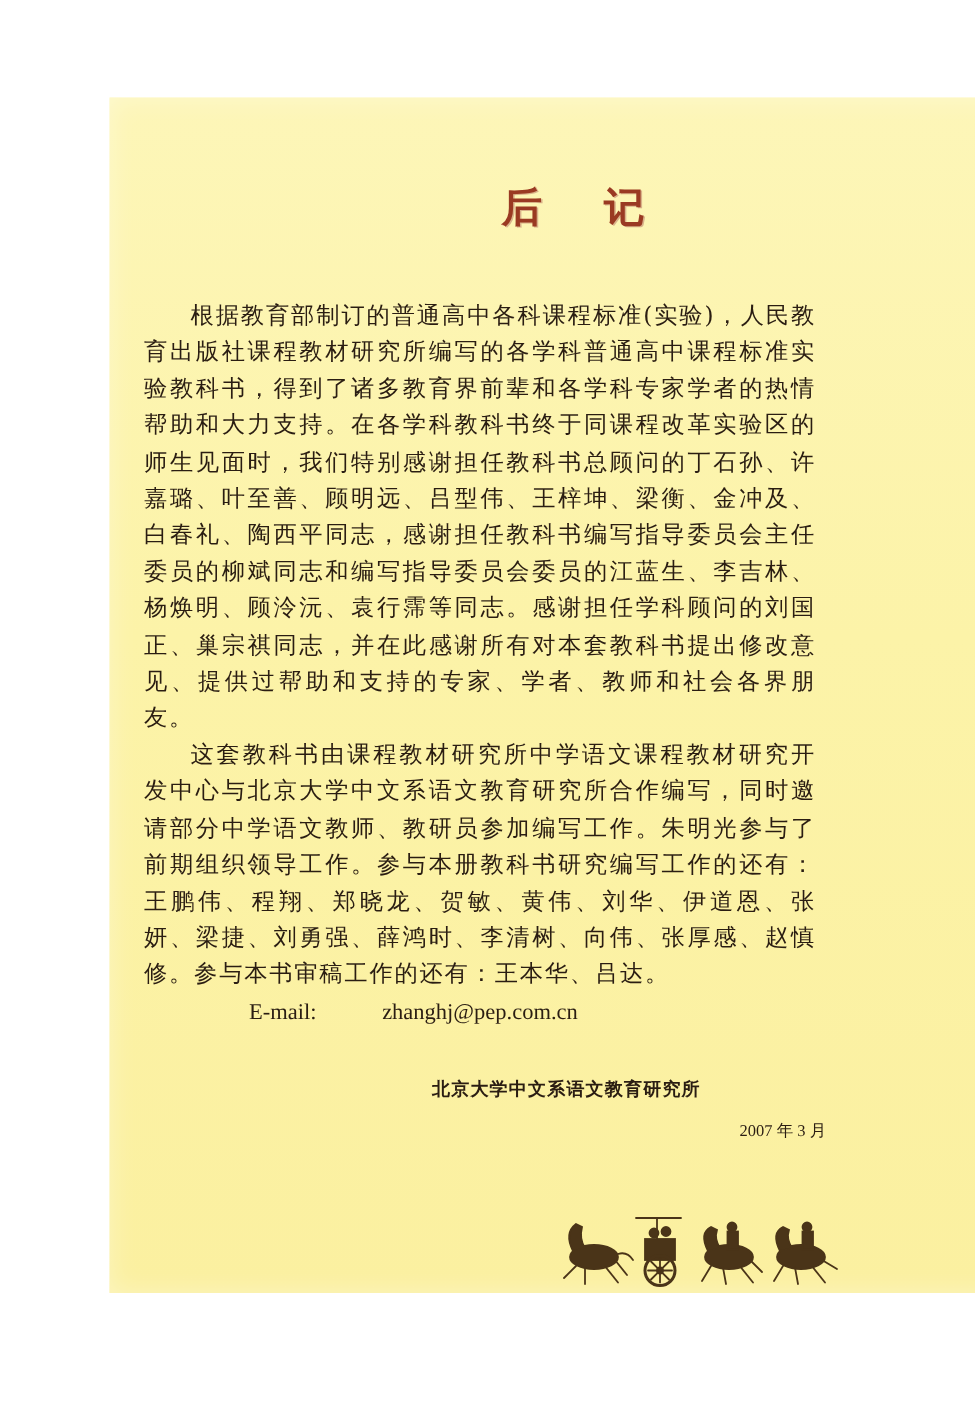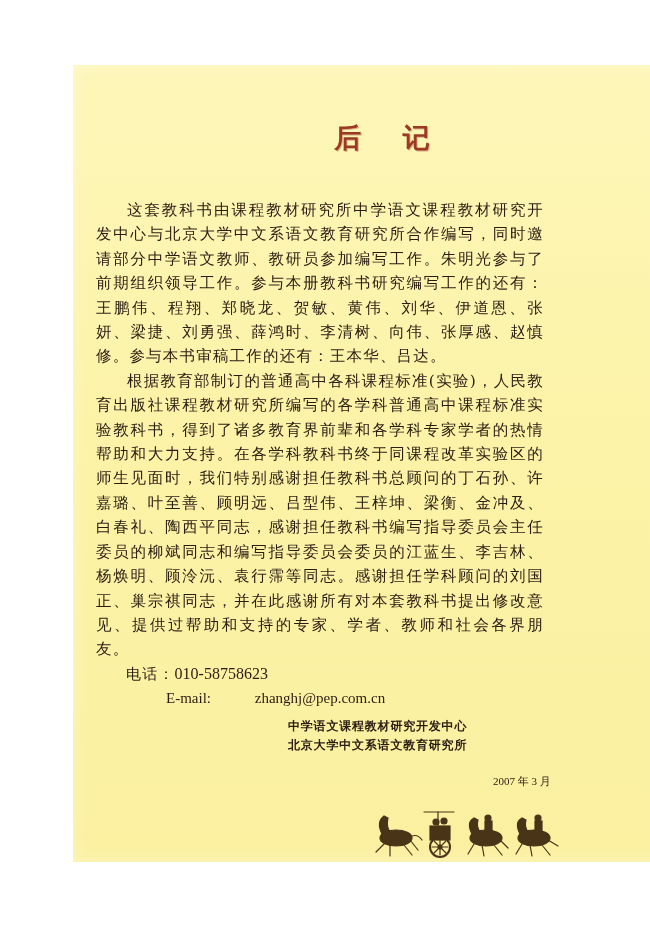--- a/index.html
+++ b/index.html
@@ -26,46 +26,42 @@
   }
   .body p { margin: 0; text-indent: 2em; }
   .contact { padding-left: 2em; font-size: 15px; }
   .contact .email { font-family: "Liberation Serif", serif; letter-spacing: 0; margin-left: 40px; }
   .phone-val { font-family: "Liberation Serif", serif; letter-spacing: 0; font-size: 16px; }
   .sign {
     position: absolute; left: 215px; top: 652px; font-size: 12px; line-height: 18.5px;
     color: #2a1d12; letter-spacing: 0.8px; font-weight: bold;
   }
   .date {
-    position: absolute; left: 420px; top: 709px; font-size: 11px; color: #2a1d12;
+    position: absolute; left: 420px; top: 681px; font-size: 11px; color: #2a1d12;
     font-family: "Liberation Serif", serif;
   }
   .chariot {
     position: absolute; left: 295px; top: 735px; width: 195px; height: 60px;
   }
 </style>
 </head>
 <body>
 
 <div class="page">
   <div class="title">后 记</div>
 
   <div class="body">
+    <p>根据教育部制订的普通高中各科课程标准(实验)，人民教育出版社课程教材研究所编写的各学科普通高中课程标准实验教科书，得到了诸多教育界前辈和各学科专家学者的热情帮助和大力支持。在各学科教科书终于同课程改革实验区的师生见面时，我们特别感谢担任教科书总顾问的丁石孙、许嘉璐、叶至善、顾明远、吕型伟、王梓坤、梁衡、金冲及、白春礼、陶西平同志，感谢担任教科书编写指导委员会主任委员的柳斌同志和编写指导委员会委员的江蓝生、李吉林、杨焕明、顾泠沅、袁行霈等同志。感谢担任学科顾问的刘国正、巢宗祺同志，并在此感谢所有对本套教科书提出修改意见、提供过帮助和支持的专家、学者、教师和社会各界朋友。</p>
     <p>这套教科书由课程教材研究所中学语文课程教材研究开发中心与北京大学中文系语文教育研究所合作编写，同时邀请部分中学语文教师、教研员参加编写工作。朱明光参与了前期组织领导工作。参与本册教科书研究编写工作的还有：王鹏伟、程翔、郑晓龙、贺敏、黄伟、刘华、伊道恩、张妍、梁捷、刘勇强、薛鸿时、李清树、向伟、张厚感、赵慎修。参与本书审稿工作的还有：王本华、吕达。</p>
-    <p>根据教育部制订的普通高中各科课程标准(实验)，人民教育出版社课程教材研究所编写的各学科普通高中课程标准实验教科书，得到了诸多教育界前辈和各学科专家学者的热情帮助和大力支持。在各学科教科书终于同课程改革实验区的师生见面时，我们特别感谢担任教科书总顾问的丁石孙、许嘉璐、叶至善、顾明远、吕型伟、王梓坤、梁衡、金冲及、白春礼、陶西平同志，感谢担任教科书编写指导委员会主任委员的柳斌同志和编写指导委员会委员的江蓝生、李吉林、杨焕明、顾泠沅、袁行霈等同志。感谢担任学科顾问的刘国正、巢宗祺同志，并在此感谢所有对本套教科书提出修改意见、提供过帮助和支持的专家、学者、教师和社会各界朋友。</p>
-    <div class="contact">
-      <span>电话：</span><span class="phone-val">010-58758623</span>
-    </div>
     <div class="contact">
       <span class="email">E-mail: </span><span class="email">zhanghj@pep.com.cn</span>
     </div>
   </div>
 
   <div class="sign">
-    <div>中学语文课程教材研究开发中心</div>
     <div>北京大学中文系语文教育研究所</div>
   </div>
 
   <div class="date">2007 年 3 月</div>
 
   <svg class="chariot" viewBox="0 0 195 60">
     <g fill="#4a3418" stroke="#4a3418" stroke-width="1.2" stroke-linecap="round">
 
       <ellipse cx="28" cy="38" rx="16" ry="8"></ellipse>
       <path d="M14 34 Q8 22 16 16 L20 18 Q18 26 22 32 Z"></path>

